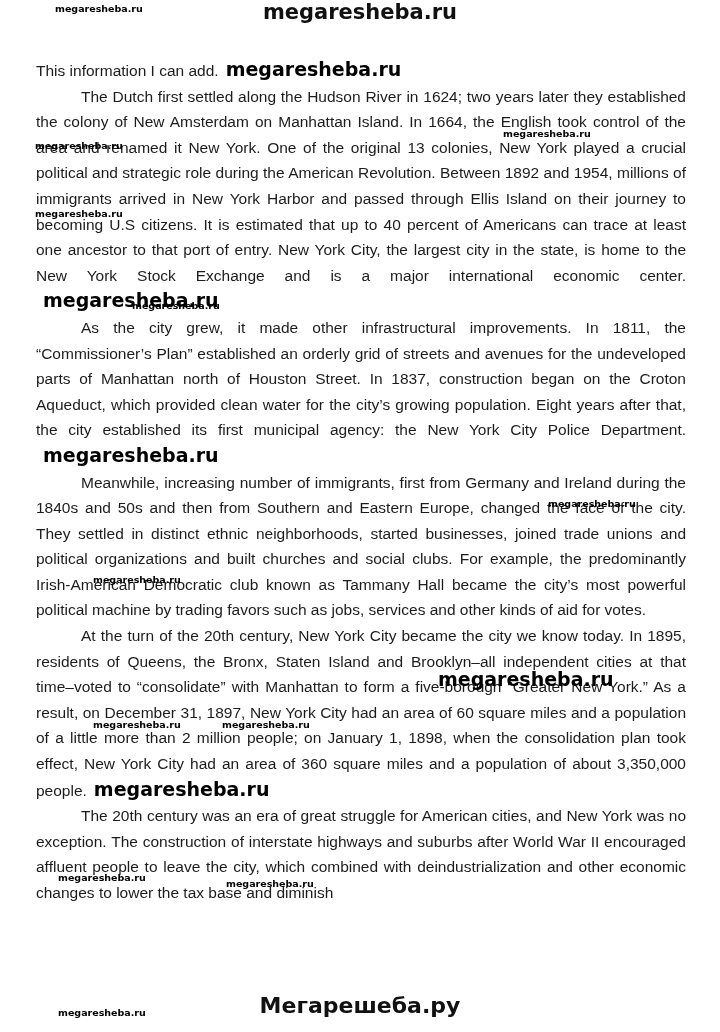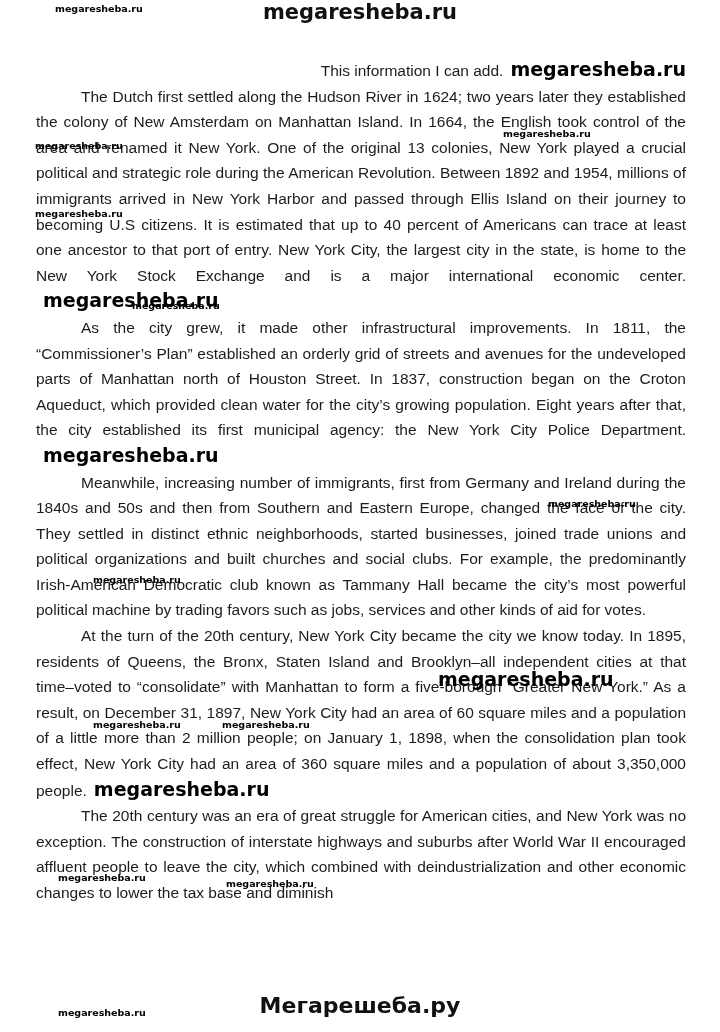--- a/index.html
+++ b/index.html
@@ -21,21 +21,21 @@
     position:absolute; left:36px; width:650px; top:39px;
   }
   .para {
     margin:0;
     font-size:15.5px;
     line-height:25.6px;
     text-align:justify;
     color:#1c1c1c;
   }
   .para.indent { text-indent:45px; }
-  .lead-in { margin-top:18px; text-align:right; }
+  .lead-in { margin-top:18px; text-align:left; }
   .wm-lg {
     font-family:"DejaVu Sans", sans-serif;
     font-weight:bold; font-size:19px; color:#000;
     white-space:nowrap; padding-left:7px;
     text-indent:0; display:inline-block;
   }
   .wm-sm {
     position:absolute;
     font-family:"DejaVu Sans", sans-serif;
     font-weight:bold; font-size:9.5px; color:#000;

